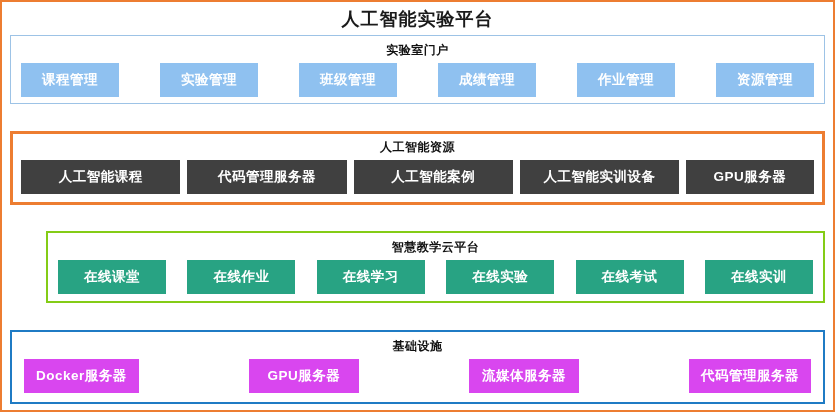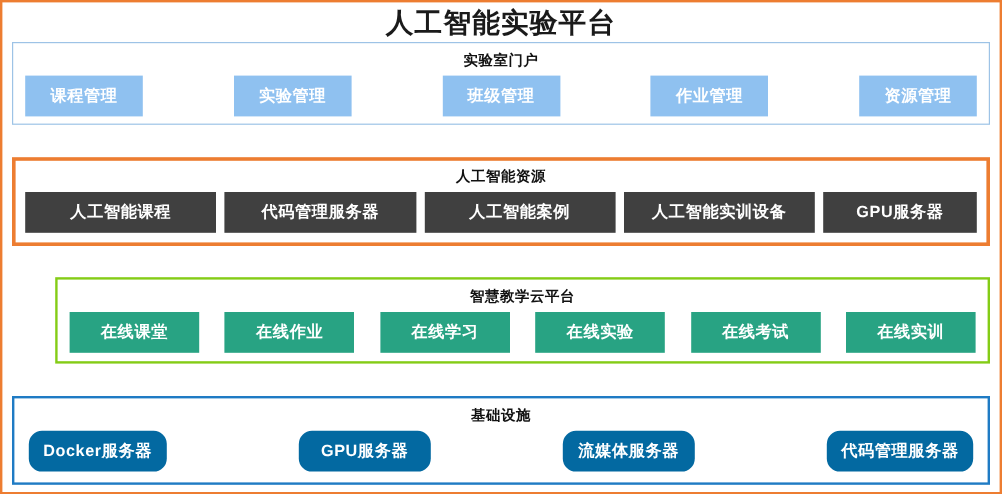--- a/index.html
+++ b/index.html
@@ -17,21 +17,21 @@
     height: 412px;
     background: #ffffff;
     border: 2px solid #ED7D31;
     padding: 4px 8px 6px 8px;
     display: flex;
     flex-direction: column;
   }
 
   .diagram-title {
     text-align: center;
-    font-size: 23px;
+    font-size: 18px;
     font-weight: bold;
     color: #1a1a1a;
     letter-spacing: 1px;
     line-height: 26px;
     height: 28px;
     flex: 0 0 auto;
   }
 
   .layers {
     flex: 1 1 auto;
@@ -106,42 +106,42 @@
     background: #28A383;
     flex: 0 0 auto;
     min-width: 108px;
     padding: 0 12px;
   }
 
   
   .layer-infra { border: 2px solid #1F7BC4; }
   .layer-infra .chips { padding: 0 12px 9px 12px; }
   .layer-infra .chip {
-    background: #0369a1;
+    background: #d946ef;
     flex: 0 0 auto;
     min-width: 110px;
     padding: 0 12px;
-    border-radius: 11px;
   }
 </style>
 </head>
 <body>
 
 <div id="canvas">
 
   <div class="diagram-title">人工智能实验平台</div>
 
   <div class="layers">
 
     <div class="layer layer-portal">
       <div class="layer-title">实验室门户</div>
       <div class="chips">
         <div class="chip">课程管理</div>
         <div class="chip">实验管理</div>
         <div class="chip">班级管理</div>
+        <div class="chip">成绩管理</div>
         <div class="chip">作业管理</div>
         <div class="chip">资源管理</div>
       </div>
     </div>
 
     <div class="layer layer-resource">
       <div class="layer-title">人工智能资源</div>
       <div class="chips">
         <div class="chip">人工智能课程</div>
         <div class="chip">代码管理服务器</div>

